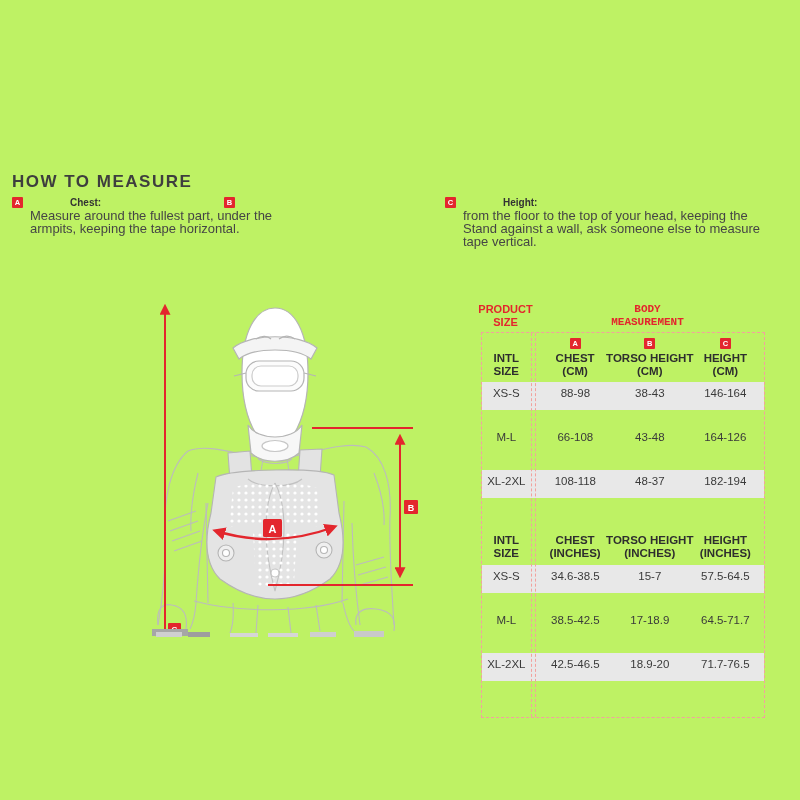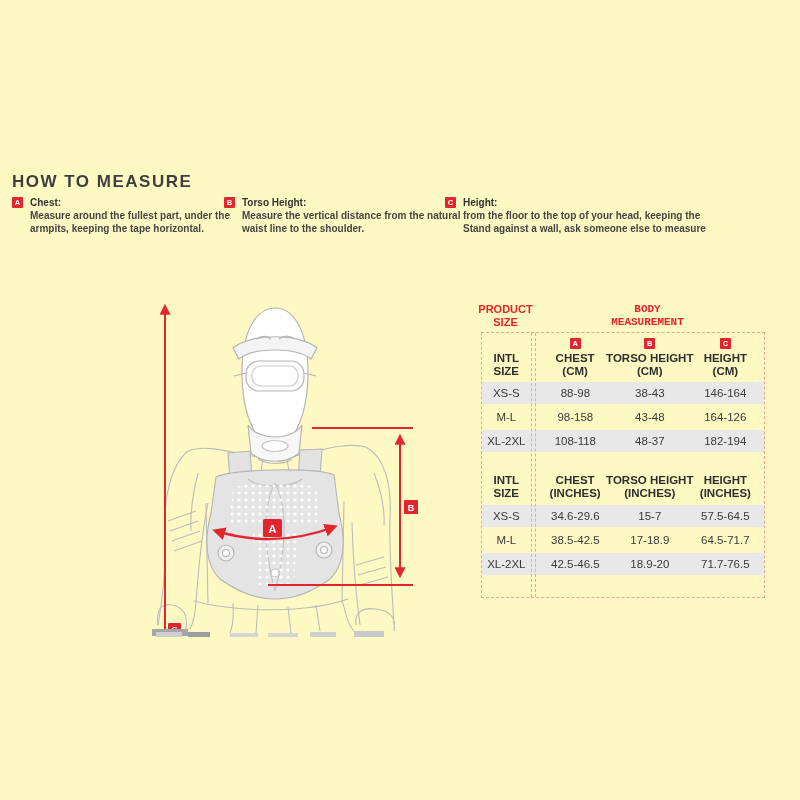--- a/index.html
+++ b/index.html
@@ -1,32 +1,32 @@
 <!DOCTYPE html>
 <html><head>
 <meta charset="utf-8">
 <style>
   html,body{margin:0;padding:0;background:#fff;}
-  .canvas{position:relative;width:800px;height:800px;background:#fef9c3;overflow:hidden;
+  .canvas{position:relative;width:800px;height:800px;background:#bef264;overflow:hidden;
           font-family:"Liberation Sans",sans-serif;color:#3d3d3d;}
 
   
   .page-title{position:absolute;left:12px;top:172px;font-size:17px;font-weight:bold;
               letter-spacing:1.5px;color:#3e3e3e;}
 
   
   .instruction{position:absolute;top:197px;display:flex;gap:7px;align-items:flex-start;}
   .ins-a{left:12px;width:200px;}
   .ins-b{left:224px;width:215px;}
   .ins-c{left:445px;width:210px;}
   .badge{display:inline-block;background:#e3262d;color:#fff;font-weight:bold;
          width:11px;height:11px;line-height:11px;font-size:7.5px;text-align:center;
          border-radius:1px;flex:0 0 auto;}
-  .ins-head{font-size:10px;font-weight:bold;line-height:12px;color:#333;}
-  .ins-line{font-size:10px;line-height:13px;color:#454545;white-space:nowrap;font-weight:bold;}
+  .ins-head{font-size:10px;font-weight:bold;line-height:12px;color:#333;margin-left:40px;}
+  .ins-line{font-size:13px;line-height:13px;color:#454545;white-space:nowrap;}
 
   
   .figure{position:absolute;left:138px;top:273px;width:340px;height:366px;}
   .figure svg{display:block;}
   .figure text{font-family:"Liberation Sans",sans-serif;font-weight:bold;fill:#ffffff;}
 
   
   .chart{position:absolute;left:481px;top:303px;width:284px;font-size:11.5px;}
   .chart-top{display:flex;margin-bottom:3px;}
   .chart-top .colA{width:49px;display:flex;justify-content:center;}
@@ -37,21 +37,21 @@
 
   .table-box{position:relative;border:1px dashed #f2a19e;}
   .v-sep{position:absolute;left:49px;top:0;bottom:0;width:3px;
          border-left:1px dashed #f2a19e;border-right:1px dashed #f2a19e;}
   .t-head{display:flex;align-items:flex-end;padding:5px 0 4px 0;}
   .t-head.inches{padding-top:12px;padding-bottom:5px;}
   .hcell{display:flex;flex-direction:column;align-items:center;justify-content:flex-end;}
   .hl{font-weight:bold;font-size:11.5px;line-height:13px;color:#2e2e2e;text-align:left;
       white-space:nowrap;}
   .t-head .badge{margin-bottom:3px;}
-  .t-row{display:flex;height:22px;line-height:22px;margin-bottom:2px;text-align:center;
+  .t-row{display:flex;height:28px;line-height:22px;margin-bottom:16px;text-align:center;
          color:#3a3a3a;}
   .t-row.stripe{background:#e8e8e8;}
   .c{overflow:visible;}
   .c.size{width:49px;font-weight:normal;}
   .c.gap{width:7px;}
   .c.c2{width:76px;}
   .c.c3{width:74px;}
   .c.c4{width:78px;text-align:center;}
   .hcell.size{width:49px;}
   .hcell.gap{width:7px;}
@@ -72,33 +72,29 @@
     <span class="badge">A</span>
     <div>
       <div class="ins-head">Chest:</div>
       <div class="ins-line">Measure around the fullest part, under the</div>
       <div class="ins-line">armpits, keeping the tape horizontal.</div>
     </div>
   </div>
 
   <div class="instruction ins-b">
     <span class="badge">B</span>
-    <div>
-      <div class="ins-head">Torso Height:</div>
-      <div class="ins-line">Measure the vertical distance from the natural</div>
-      <div class="ins-line">waist line to the shoulder.</div>
-    </div>
   </div>
 
   <div class="instruction ins-c">
     <span class="badge">C</span>
     <div>
       <div class="ins-head">Height:</div>
       <div class="ins-line">from the floor to the top of your head, keeping the</div>
       <div class="ins-line">Stand against a wall, ask someone else to measure</div>
+      <div class="ins-line">tape vertical.</div>
     </div>
   </div>
 
   <div class="figure">
     <svg width="340" height="366" viewBox="0 0 340 366">
       <defs>
         <marker id="arrow" viewBox="0 0 10 10" refX="7" refY="5" markerWidth="5.5" markerHeight="5.5" orient="auto-start-reverse">
           <path d="M0 0 L10 5 L0 10 z" fill="#e3262d"></path>
         </marker>
         <pattern id="perf" width="7" height="7" patternUnits="userSpaceOnUse">
@@ -220,21 +216,21 @@
       <div class="t-row stripe">
         <div class="c size">XS-S</div>
           <div class="c gap"></div>
         <div class="c c2">88-98</div>
         <div class="c c3">38-43</div>
         <div class="c c4">146-164</div>
       </div>
       <div class="t-row">
         <div class="c size">M-L</div>
           <div class="c gap"></div>
-        <div class="c c2">98-158</div>
+        <div class="c c2">66-108</div>
         <div class="c c3">43-48</div>
         <div class="c c4">164-126</div>
       </div>
       <div class="t-row stripe">
         <div class="c size">XL-2XL</div>
           <div class="c gap"></div>
         <div class="c c2">108-118</div>
         <div class="c c3">48-37</div>
         <div class="c c4">182-194</div>
       </div>
@@ -257,21 +253,21 @@
         </div>
         <div class="hcell c4">
           <div class="hl">HEIGHT</div>
           <div class="hl">(INCHES)</div>
         </div>
       </div>
 
       <div class="t-row stripe">
         <div class="c size">XS-S</div>
           <div class="c gap"></div>
-        <div class="c c2">34.6-29.6</div>
+        <div class="c c2">34.6-38.5</div>
         <div class="c c3">15-7</div>
         <div class="c c4">57.5-64.5</div>
       </div>
       <div class="t-row">
         <div class="c size">M-L</div>
           <div class="c gap"></div>
         <div class="c c2">38.5-42.5</div>
         <div class="c c3">17-18.9</div>
         <div class="c c4">64.5-71.7</div>
       </div>

